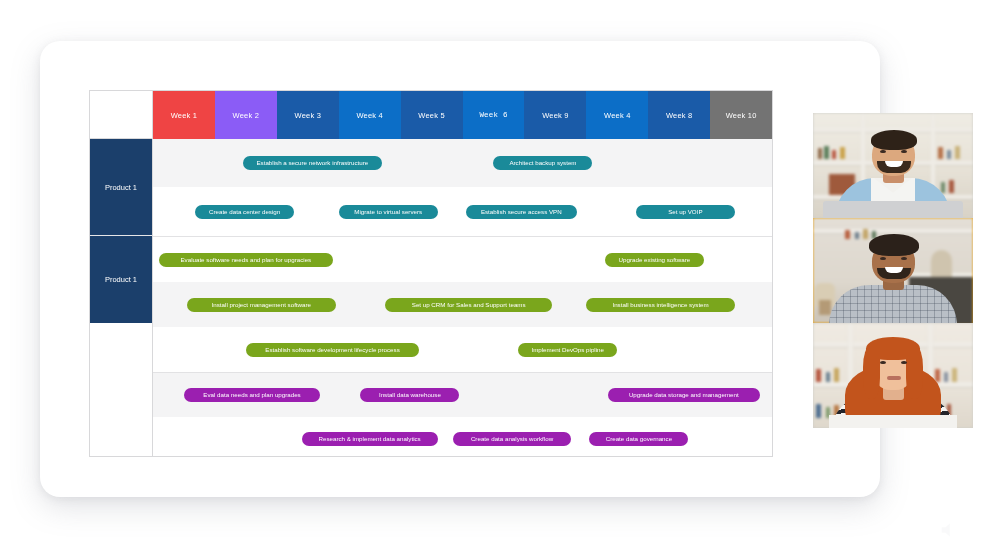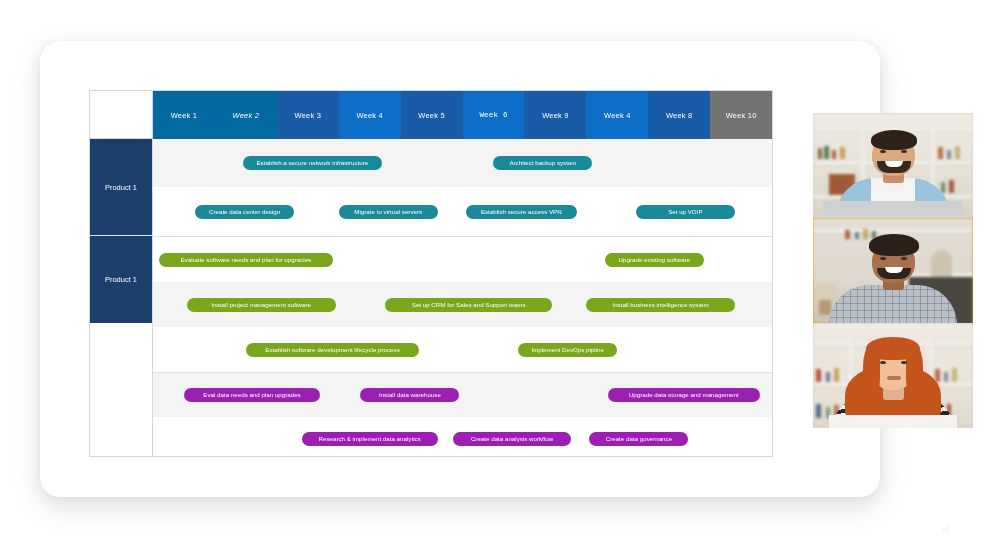--- a/index.html
+++ b/index.html
@@ -221,22 +221,22 @@
 
 <div id="root">
 
   <div class="app-card"></div>
 
   <div class="gantt">
 
     <div class="gantt-header">
       <div class="gantt-corner"></div>
       <div class="week-cells" id="week-cells">
-          <div class="week-cell" style="background: #0369a1;">Week 1</div>
-          <div class="week-cell" style="background: #0369a1; font-style: italic;">Week 2</div>
+          <div class="week-cell" style="background: #ef4444;">Week 1</div>
+          <div class="week-cell" style="background: #8b5cf6;">Week 2</div>
           <div class="week-cell" style="background: rgb(26, 91, 168);">Week 3</div>
           <div class="week-cell" style="background: rgb(12, 110, 199); text-align: right;">Week 4</div>
           <div class="week-cell" style="background: rgb(26, 91, 168);">Week 5</div>
           <div class="week-cell" style="background: rgb(12, 110, 199); font-family: Liberation Mono, monospace;">Week 6</div>
           <div class="week-cell" style="background: rgb(26, 91, 168);">Week 9</div>
           <div class="week-cell" style="background: rgb(12, 110, 199);">Week 4</div>
           <div class="week-cell" style="background: rgb(26, 91, 168);">Week 8</div>
           <div class="week-cell" style="background: #737373;">Week 10</div>
         </div>
     </div>

